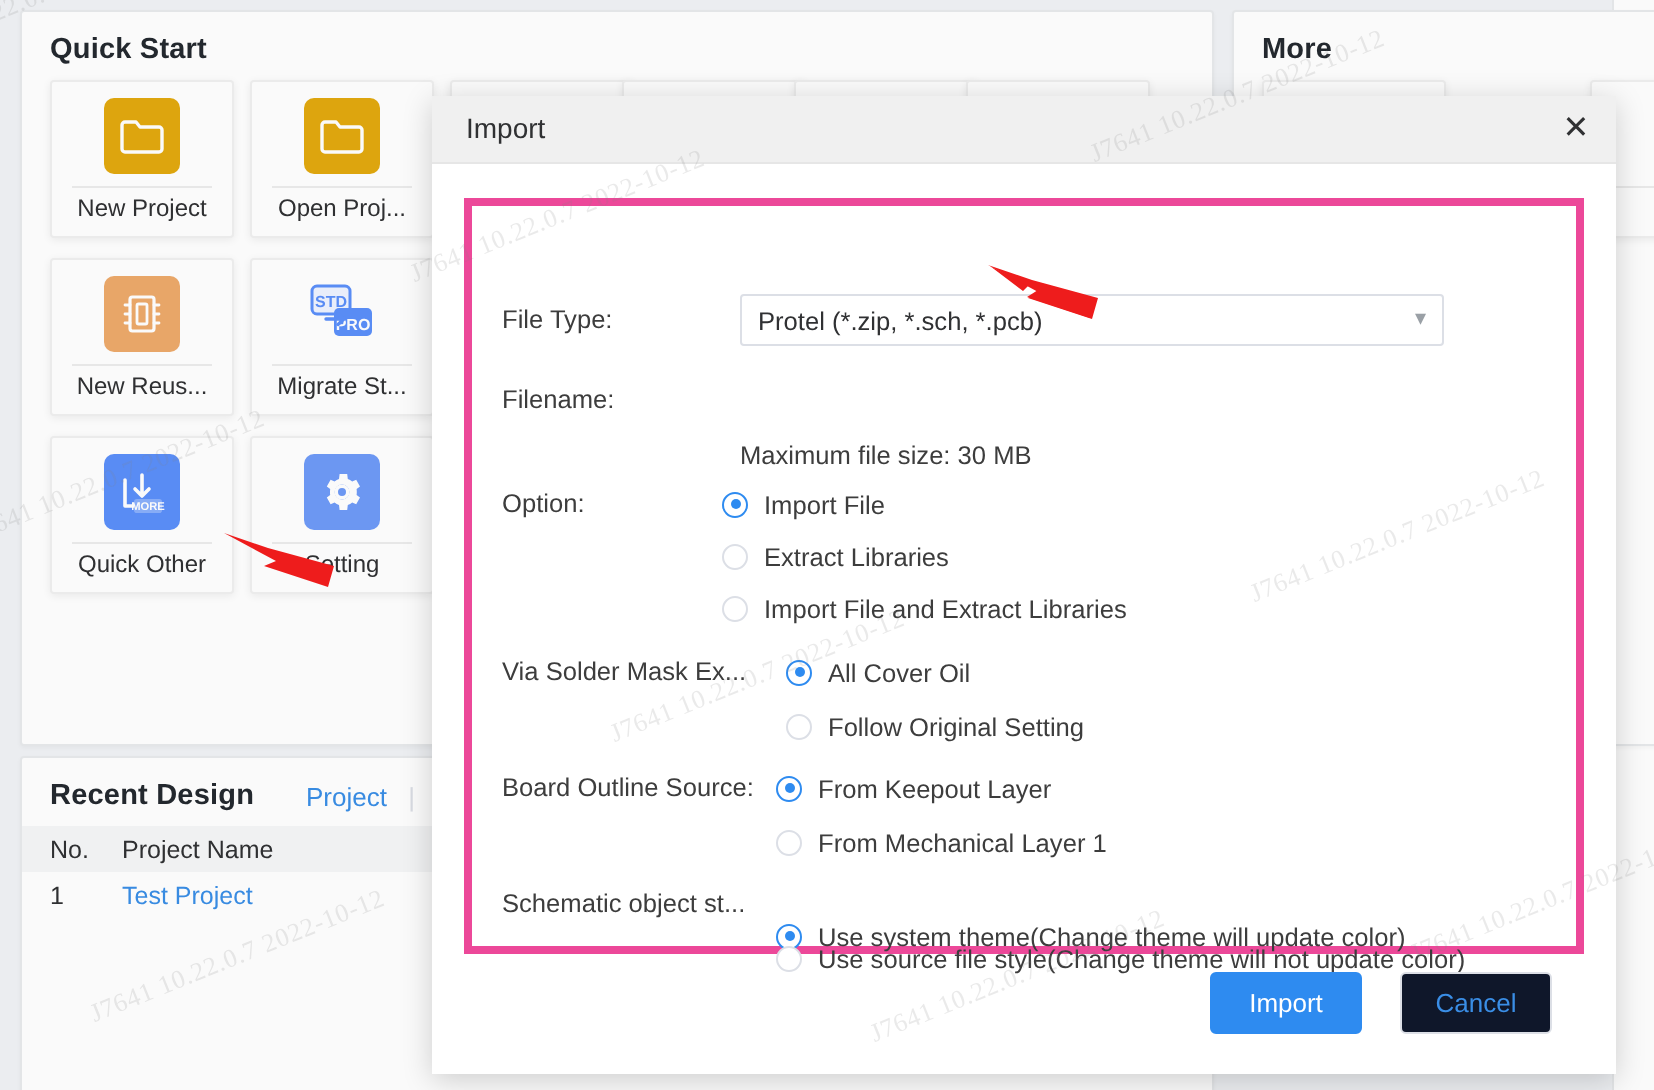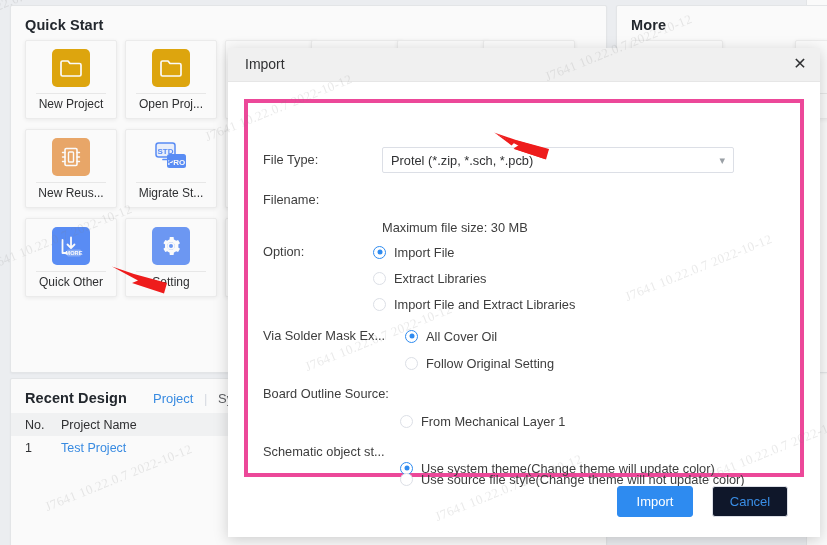--- a/index.html
+++ b/index.html
@@ -148,21 +148,21 @@
   #rightstrip {
     position:absolute; left: 806px; top: 0; width: 21px; height: 545px;
     background: #ffffff;
     border-left: 1px solid #e8eaec;
   }
 
   
   #mask { position:absolute; inset:0; background: rgba(0,0,0,0.02); z-index: 30;}
   #dialog {
     position: absolute;
-    left: 228px; top: 48px;
+    left: 216px; top: 48px;
     width: 592px; height: 489px;
     background: #ffffff;
     box-shadow: 0 3px 14px rgba(0,0,0,0.18);
     z-index: 40;
     box-sizing: border-box;
   }
   #dlg-header {
     position: relative;
     height: 33px;
     background: #f0f0f0;
@@ -509,20 +509,26 @@
           <div class="fctl" style="top:0px; left:157px;">
             <div class="radio-item">
               <span class="radio"></span>
               <span>Follow Original Setting</span>
             </div>
           </div>
         </div>
 
         <div class="frow" style="top:282px; height:18px;">
           <div class="flabel" style="top:1px;">Board Outline Source:</div>
+          <div class="fctl" style="top:0px; left:152px;">
+            <div class="radio-item">
+              <span class="radio on"></span>
+              <span>From Keepout Layer</span>
+            </div>
+          </div>
         </div>
         <div class="frow" style="top:309px; height:18px;">
           <div class="fctl" style="top:0px; left:152px;">
             <div class="radio-item">
               <span class="radio"></span>
               <span>From Mechanical Layer 1</span>
             </div>
           </div>
         </div>
 

